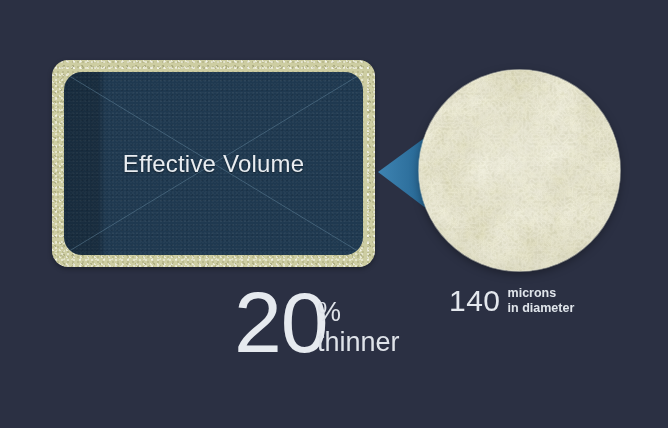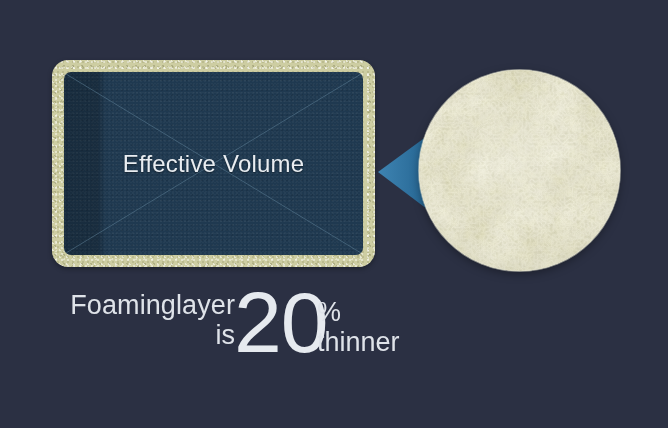--- a/index.html
+++ b/index.html
@@ -35,21 +35,21 @@
       radial-gradient(circle at 52% 91%, rgba(255,255,255,.40) 0 1px, transparent 1px),
       radial-gradient(circle at 22% 46%, rgba(140,140,95,.28) 0 1px, transparent 1px);
     background-size: 7px 7px, 9px 9px, 6px 6px, 11px 11px, 8px 8px, 5px 5px;
     padding: 12px;
     box-shadow: 0 2px 5px rgba(0,0,0,.30);
   }
   .volume-panel {
     position: relative;
     width: 100%;
     height: 100%;
-    border-radius: 7px;
+    border-radius: 18px;
     overflow: hidden;
     background: #1f3950;
     background-image:
       linear-gradient(90deg, rgba(0,0,0,.22) 0 34px, rgba(0,0,0,0) 42px),
       radial-gradient(circle at 20% 30%, rgba(255,255,255,.035) 0 1px, transparent 1px),
       radial-gradient(circle at 70% 70%, rgba(0,0,0,.10) 0 1px, transparent 1px),
       radial-gradient(circle at 45% 85%, rgba(255,255,255,.03) 0 1px, transparent 1px);
     background-size: auto, 4px 4px, 5px 5px, 3px 3px;
   }
   .volume-panel .xline {
@@ -242,25 +242,28 @@
           <stop offset="100%" stop-color="#8d8a66" stop-opacity="0.30"></stop>
         </radialGradient>
       </defs>
       <rect x="0" y="0" width="240" height="240" fill="#f2f0e0"></rect>
       <rect x="0" y="0" width="240" height="240" filter="url(#foamFilter)"></rect>
       <rect x="0" y="0" width="240" height="240" fill="url(#foamVig)"></rect>
     </svg>
   </div>
 
   <div class="thinner-caption">
-    <div class="tc-left">
-      <span class="tc-word">Foaminglayer</span>
-      <span class="tc-is">is</span>
-    </div>
     <div class="tc-number">20</div>
     <div class="tc-right">
       <span class="tc-pct">%</span>
       <span class="tc-thinner">thinner</span>
     </div>
   </div>
 
+  <div class="micron-caption">
+    <div class="mc-number">140</div>
+    <div class="mc-unit">
+      <span>microns</span>
+      <span>in diameter</span>
+    </div>
+  </div>
 
 </div>
 
 </body></html>

